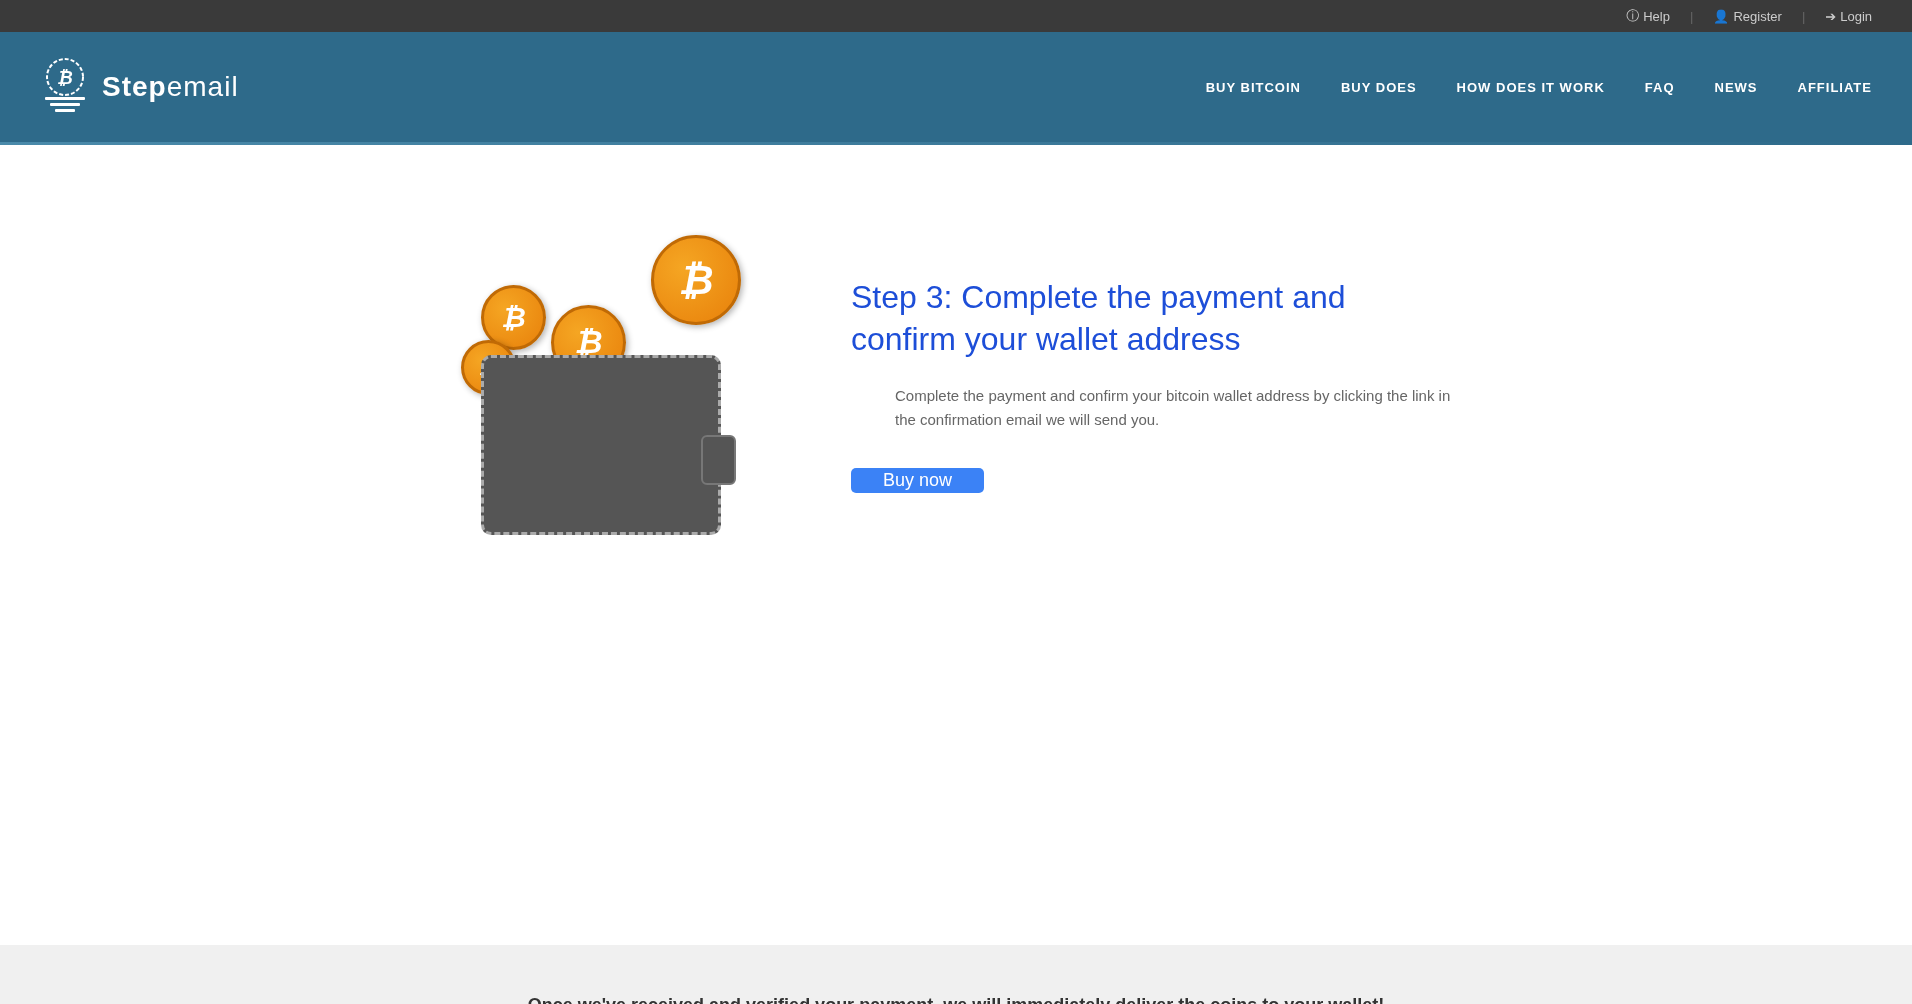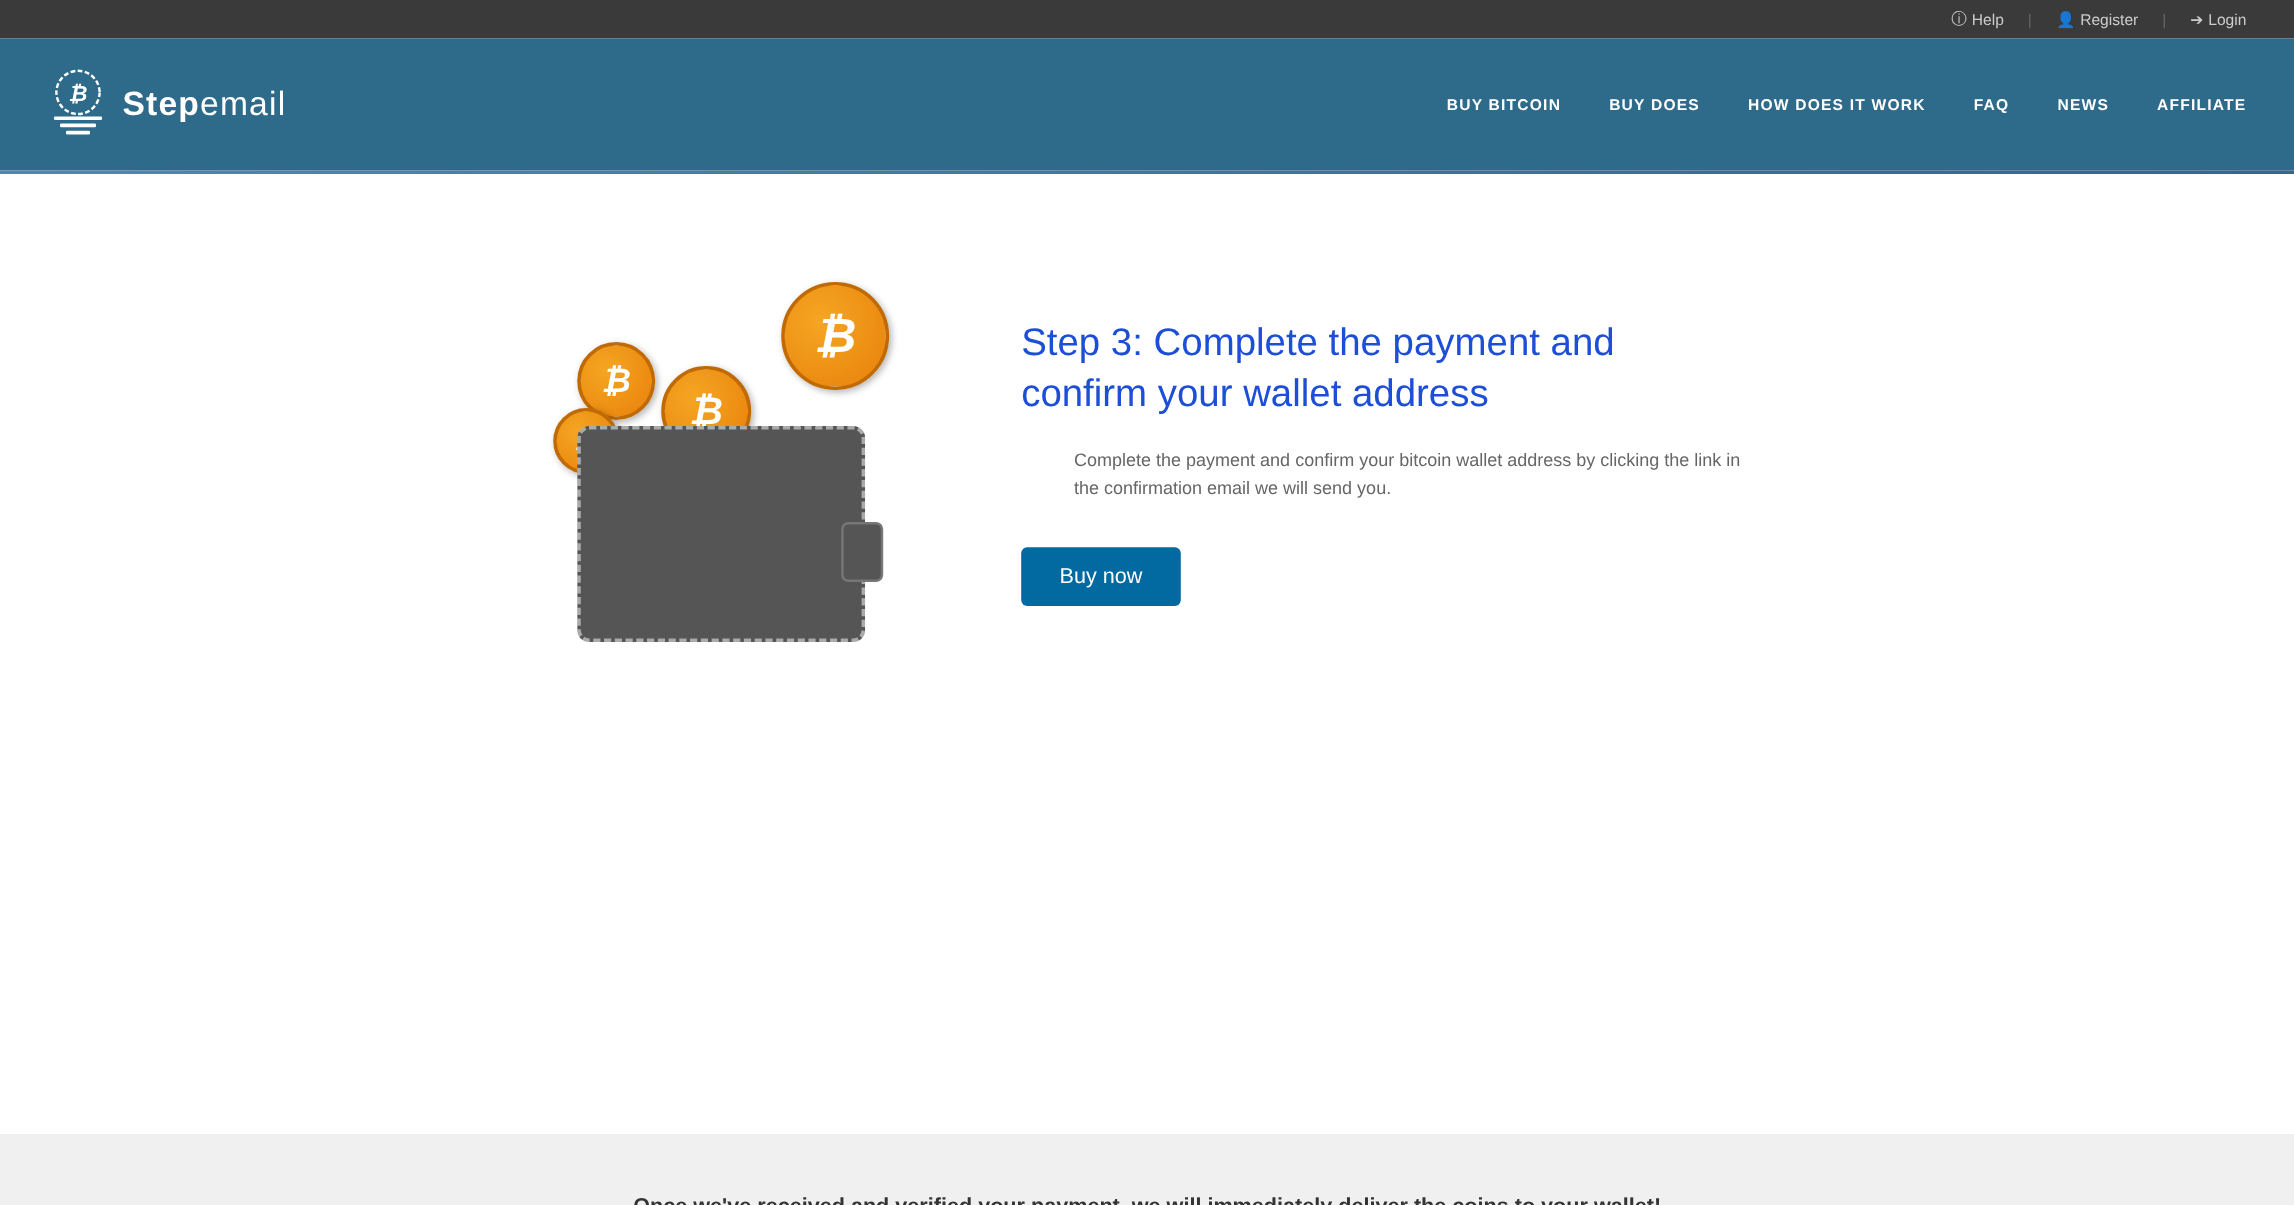--- a/index.html
+++ b/index.html
@@ -176,24 +176,24 @@
       margin-bottom: 24px;
     }
     .step-description {
       font-size: 15px;
       color: #666;
       line-height: 1.6;
       margin-bottom: 36px;
       margin-left: 44px;
     }
     .buy-now-btn {
-      background: #0369a1;
+      background: #3b82f6;
       color: white;
       border: none;
-      padding: 14px 32px;
+      padding: 2px 32px;
       font-size: 18px;
       border-radius: 5px;
       cursor: pointer;
       font-weight: 400;
     }
 
     
     .bottom-section {
       background: #f0f0f0;
       padding: 50px 40px 60px;

